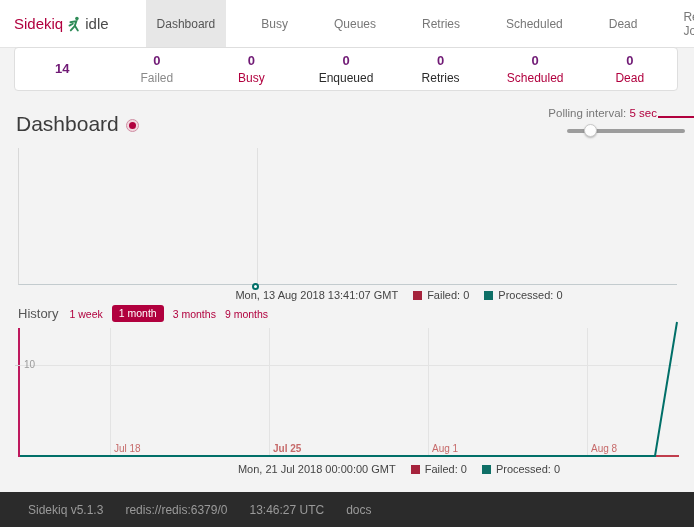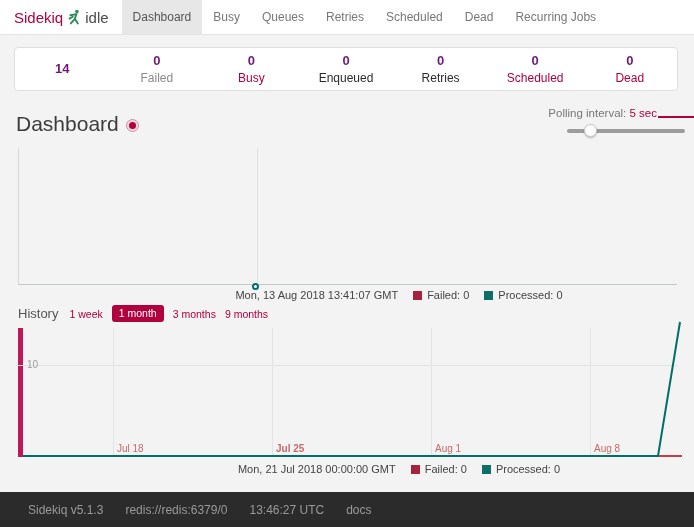--- a/index.html
+++ b/index.html
@@ -1,22 +1,22 @@
 <!DOCTYPE html>
 <html><head>
 <meta charset="utf-8">
 <style>
   * { margin:0; padding:0; box-sizing:border-box; }
   html,body { background:#f3f3f3; }
   body { font-family:"Liberation Sans","DejaVu Sans",sans-serif; }
   #app { position:relative; width:694px; height:527px; background:#f3f3f3; overflow:hidden; }
 
   
-  .navbar { position:absolute; left:0; top:0; width:694px; height:35px; background:#fff;
-            border-bottom:1px solid #e4e4e4; display:flex; align-items:stretch; }
+  .navbar { position:absolute; left:0; top:0; width:694px; height:48px; background:#fff;
+            border-bottom:1px solid #e4e4e4; display:flex; align-items:stretch;gap:24px; }
   .brand { display:flex; align-items:center; padding-left:14px; margin-right:13px; }
   .brand-name { color:#b1003e; font-size:15px; }
   .brand-logo { margin:0 4px 0 5px; display:flex; align-items:center; }
   .brand-status { color:#4a4a4a; font-size:15px; }
   .nav-tab { display:flex; align-items:center; padding:0 11px; font-size:12px; color:#777; cursor:pointer; }
   .nav-tab.active { background:#e7e7e7; color:#555; }
 
   
   .stats-card { position:absolute; left:14px; top:47px; width:664px; height:44px; background:#fff;
                 border:1px solid #dedede; border-radius:4px; display:flex; align-items:center; }
@@ -55,21 +55,21 @@
   .swatch { width:9px; height:9px; margin-right:5px; display:inline-block; }
   .swatch.failed { background:#a5233c; }
   .swatch.processed { background:#0e6f66; }
 
   
   .history-header { position:absolute; left:18px; top:305px; display:flex; align-items:center; }
   .history-title { font-size:13px; color:#555; margin-right:11px; }
   .range-link { font-size:10.5px; color:#b1003e; margin-right:9px; cursor:pointer; }
   .range-link.active { background:#b1003e; color:#fff; padding:2px 7px 3px; border-radius:3px; }
 
-  .hist-chart { position:absolute; left:18px; top:328px; width:659px; height:129px; border-left:5px solid #be185d; }
+  .hist-chart { position:absolute; left:18px; top:328px; width:659px; height:129px; border-left:2px solid #be185d; }
   .hist-grid-h { position:absolute; left:0; right:-1px; top:37px; height:1px; background:#e3e3e3; }
   .hist-tick-y { position:absolute; left:-5px; top:37px; width:5px; height:1px; background:#cfcfcf; }
   .hist-ylabel { position:absolute; left:4px; top:31px; font-size:10px; color:#9b9b9b; }
   .hist-grid-v { position:absolute; top:0; width:1px; height:129px; background:#e3e3e3; }
   .hist-xlabel { position:absolute; top:115px; font-size:10px; color:#c66a6a; }
   .hist-svg { position:absolute; left:0; top:0; overflow:visible; }
 
   
   .footer { position:absolute; left:0; top:492px; width:694px; height:35px; background:#2b2b2b;
             display:flex; align-items:center; padding-left:28px; gap:22px; font-size:12px; color:#9a9a9a; }

